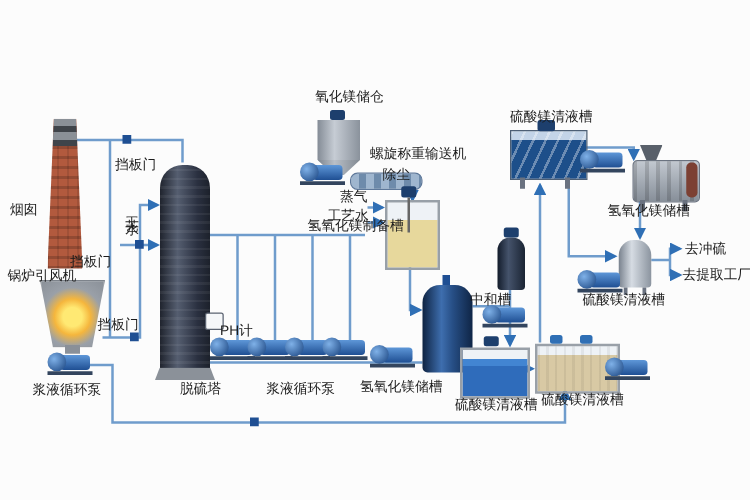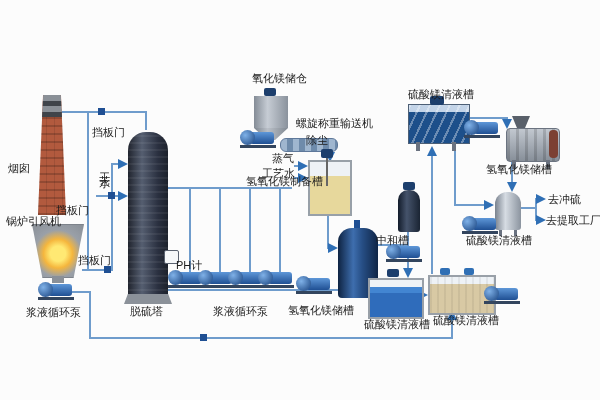--- a/index.html
+++ b/index.html
@@ -174,21 +174,21 @@
   <div class="valve" style="left:108px;top:192px"></div>
   <div class="valve" style="left:200px;top:334px"></div>
 
   <div class="lbl" style="left:8px;top:162px">烟囱</div>
   <div class="lbl" style="left:6px;top:215px">锅炉引风机</div>
   <div class="lbl" style="left:26px;top:306px">浆液循环泵</div>
   <div class="lbl" style="left:92px;top:126px">挡板门</div>
   <div class="lbl" style="left:56px;top:204px">挡板门</div>
   <div class="lbl" style="left:78px;top:254px">挡板门</div>
   <div class="lbl v" style="left:98px;top:164px">工艺水</div>
-  <div class="lbl" style="left:130px;top:305px">脱硫塔</div>
+  <div class="lbl" style="left:144px;top:305px">脱硫塔</div>
   <div class="lbl" style="left:176px;top:259px">PH计</div>
   <div class="lbl" style="left:213px;top:305px">浆液循环泵</div>
   <div class="lbl" style="left:252px;top:72px">氧化镁储仓</div>
   <div class="lbl" style="left:296px;top:117px">螺旋称重输送机</div>
   <div class="lbl" style="left:306px;top:134px">除尘</div>
   <div class="lbl" style="left:272px;top:152px">蒸气</div>
   <div class="lbl" style="left:262px;top:167px">工艺水</div>
   <div class="lbl" style="left:246px;top:175px">氢氧化镁制备槽</div>
   <div class="lbl" style="left:288px;top:304px">氢氧化镁储槽</div>
   <div class="lbl" style="left:376px;top:234px">中和槽</div>

